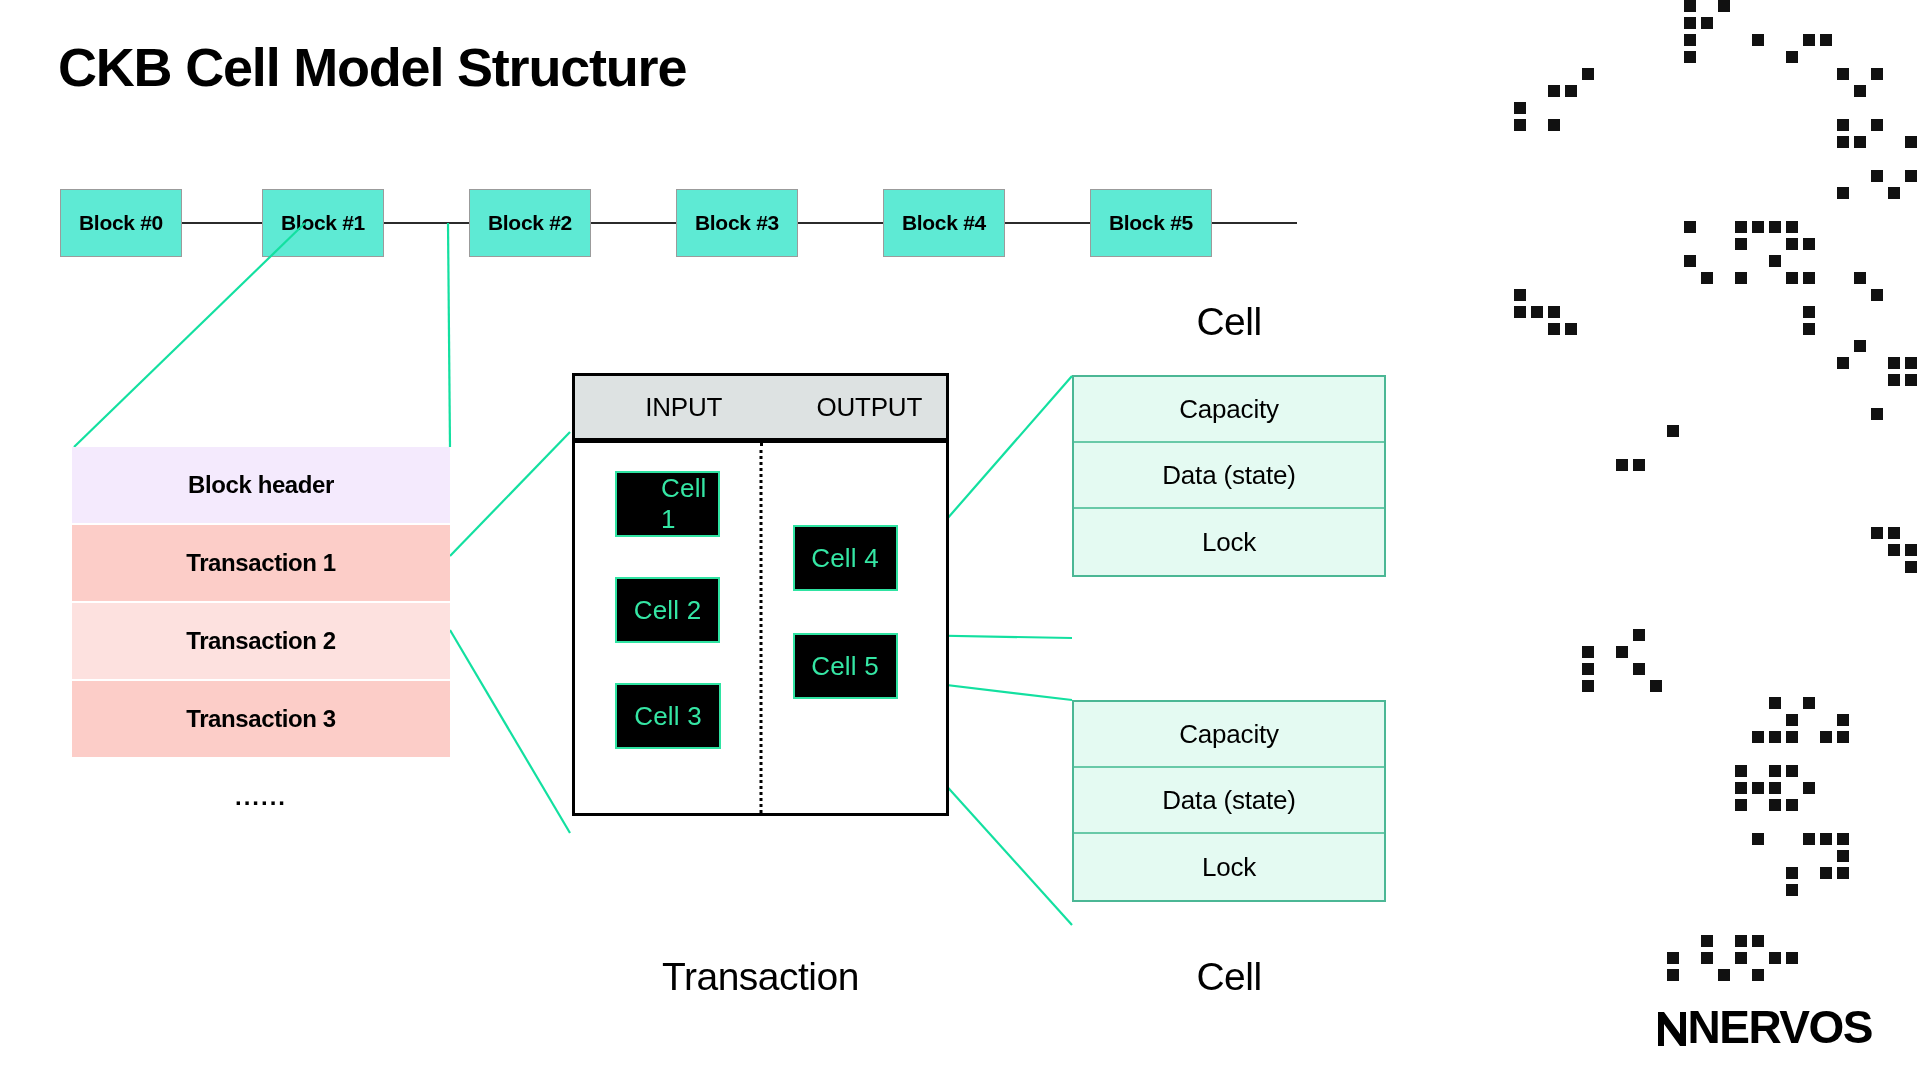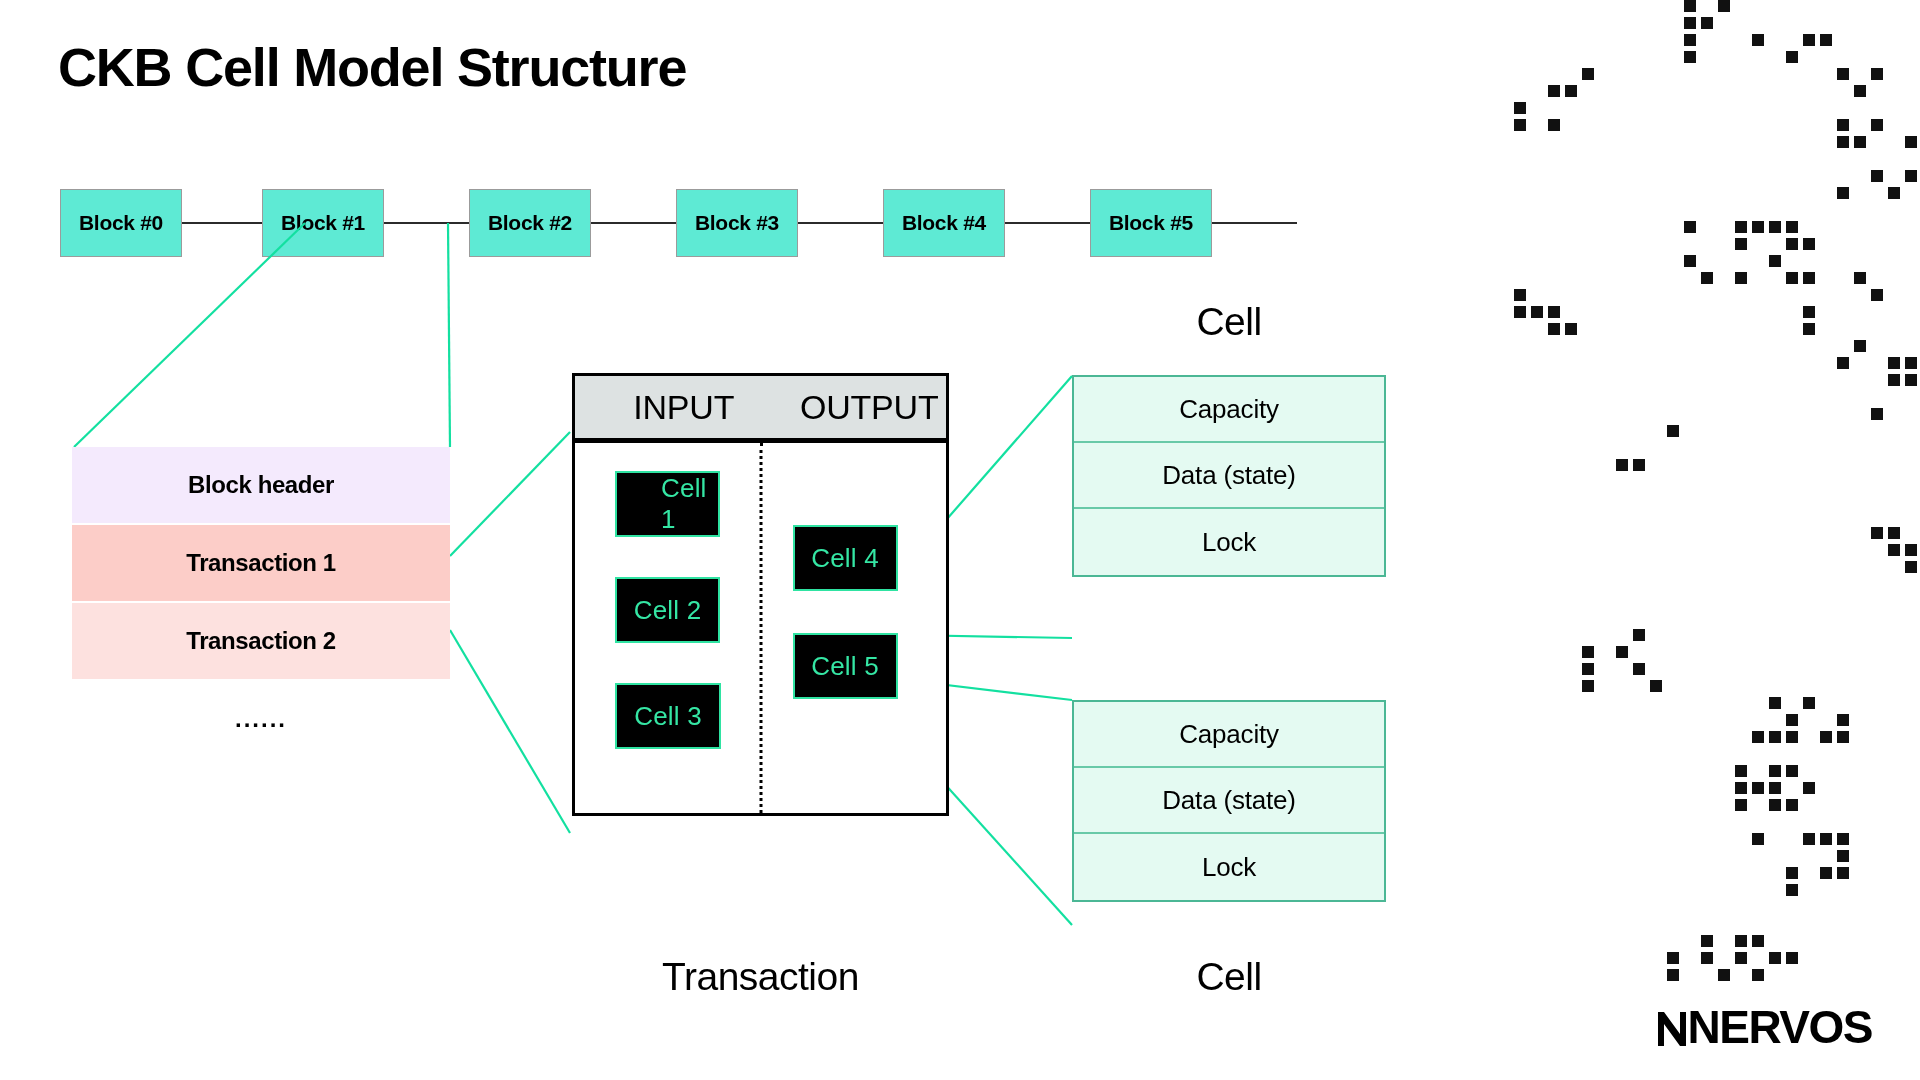--- a/index.html
+++ b/index.html
@@ -106,21 +106,21 @@
     height: 62px;
     background: #dde2e2;
     border-bottom: 5px solid #000;
     position: relative;
   }
   .tx-head .hcell {
     flex: 1;
     display: flex;
     align-items: center;
     justify-content: center;
-    font-size: 34px;
+    font-size: 26px;
     letter-spacing: -0.2px;
     padding-left: 32px;
   }
   .tx-body {
     position: relative;
     height: 370px;
     display: flex;
   }
   .tx-col {
     flex: 1;
@@ -248,20 +248,21 @@
 
     <line x1="905" y1="680" x2="1072" y2="700"></line>
     <line x1="905" y1="740" x2="1072" y2="925"></line>
   </g>
 </svg>
 
 <div class="block-detail">
   <div class="bd-row" style="background:#f4eafd">Block header</div>
   <div class="bd-row" style="background:#fccdc8">Transaction 1</div>
   <div class="bd-row" style="background:#fde1df">Transaction 2</div>
+  <div class="bd-row" style="background:#fccdc8">Transaction 3</div>
   <div class="bd-row dots" style="background:#ffffff">......</div>
 </div>
 
 <div class="tx-box">
   <div class="tx-head">
     <div class="hcell">INPUT</div>
     <div class="hcell">OUTPUT</div>
   </div>
   <div class="tx-body">
     <div class="tx-divider"></div>

